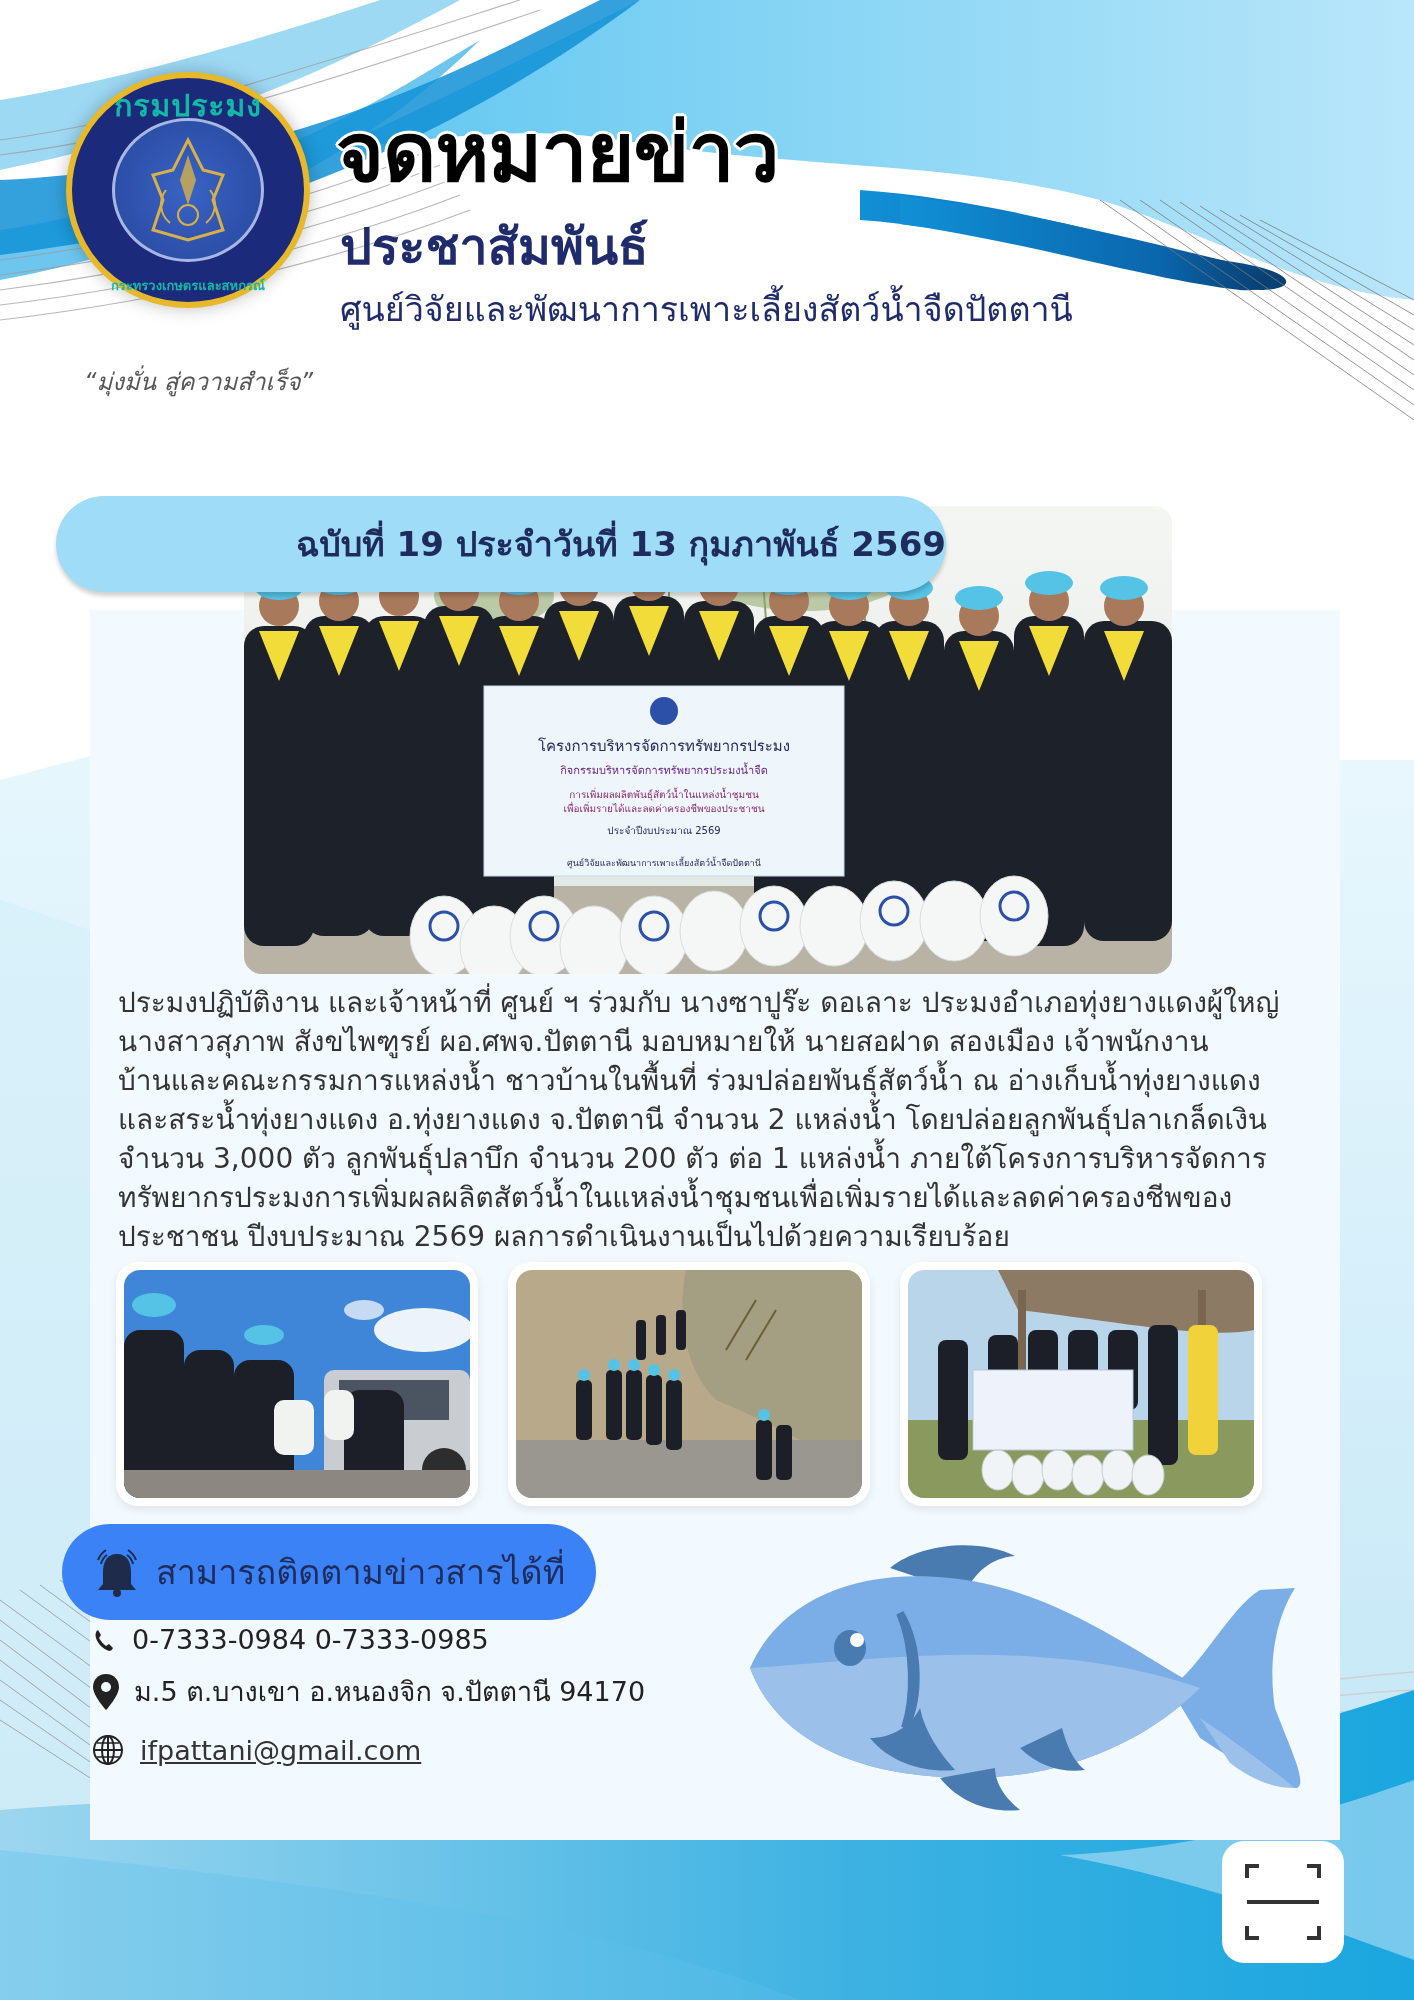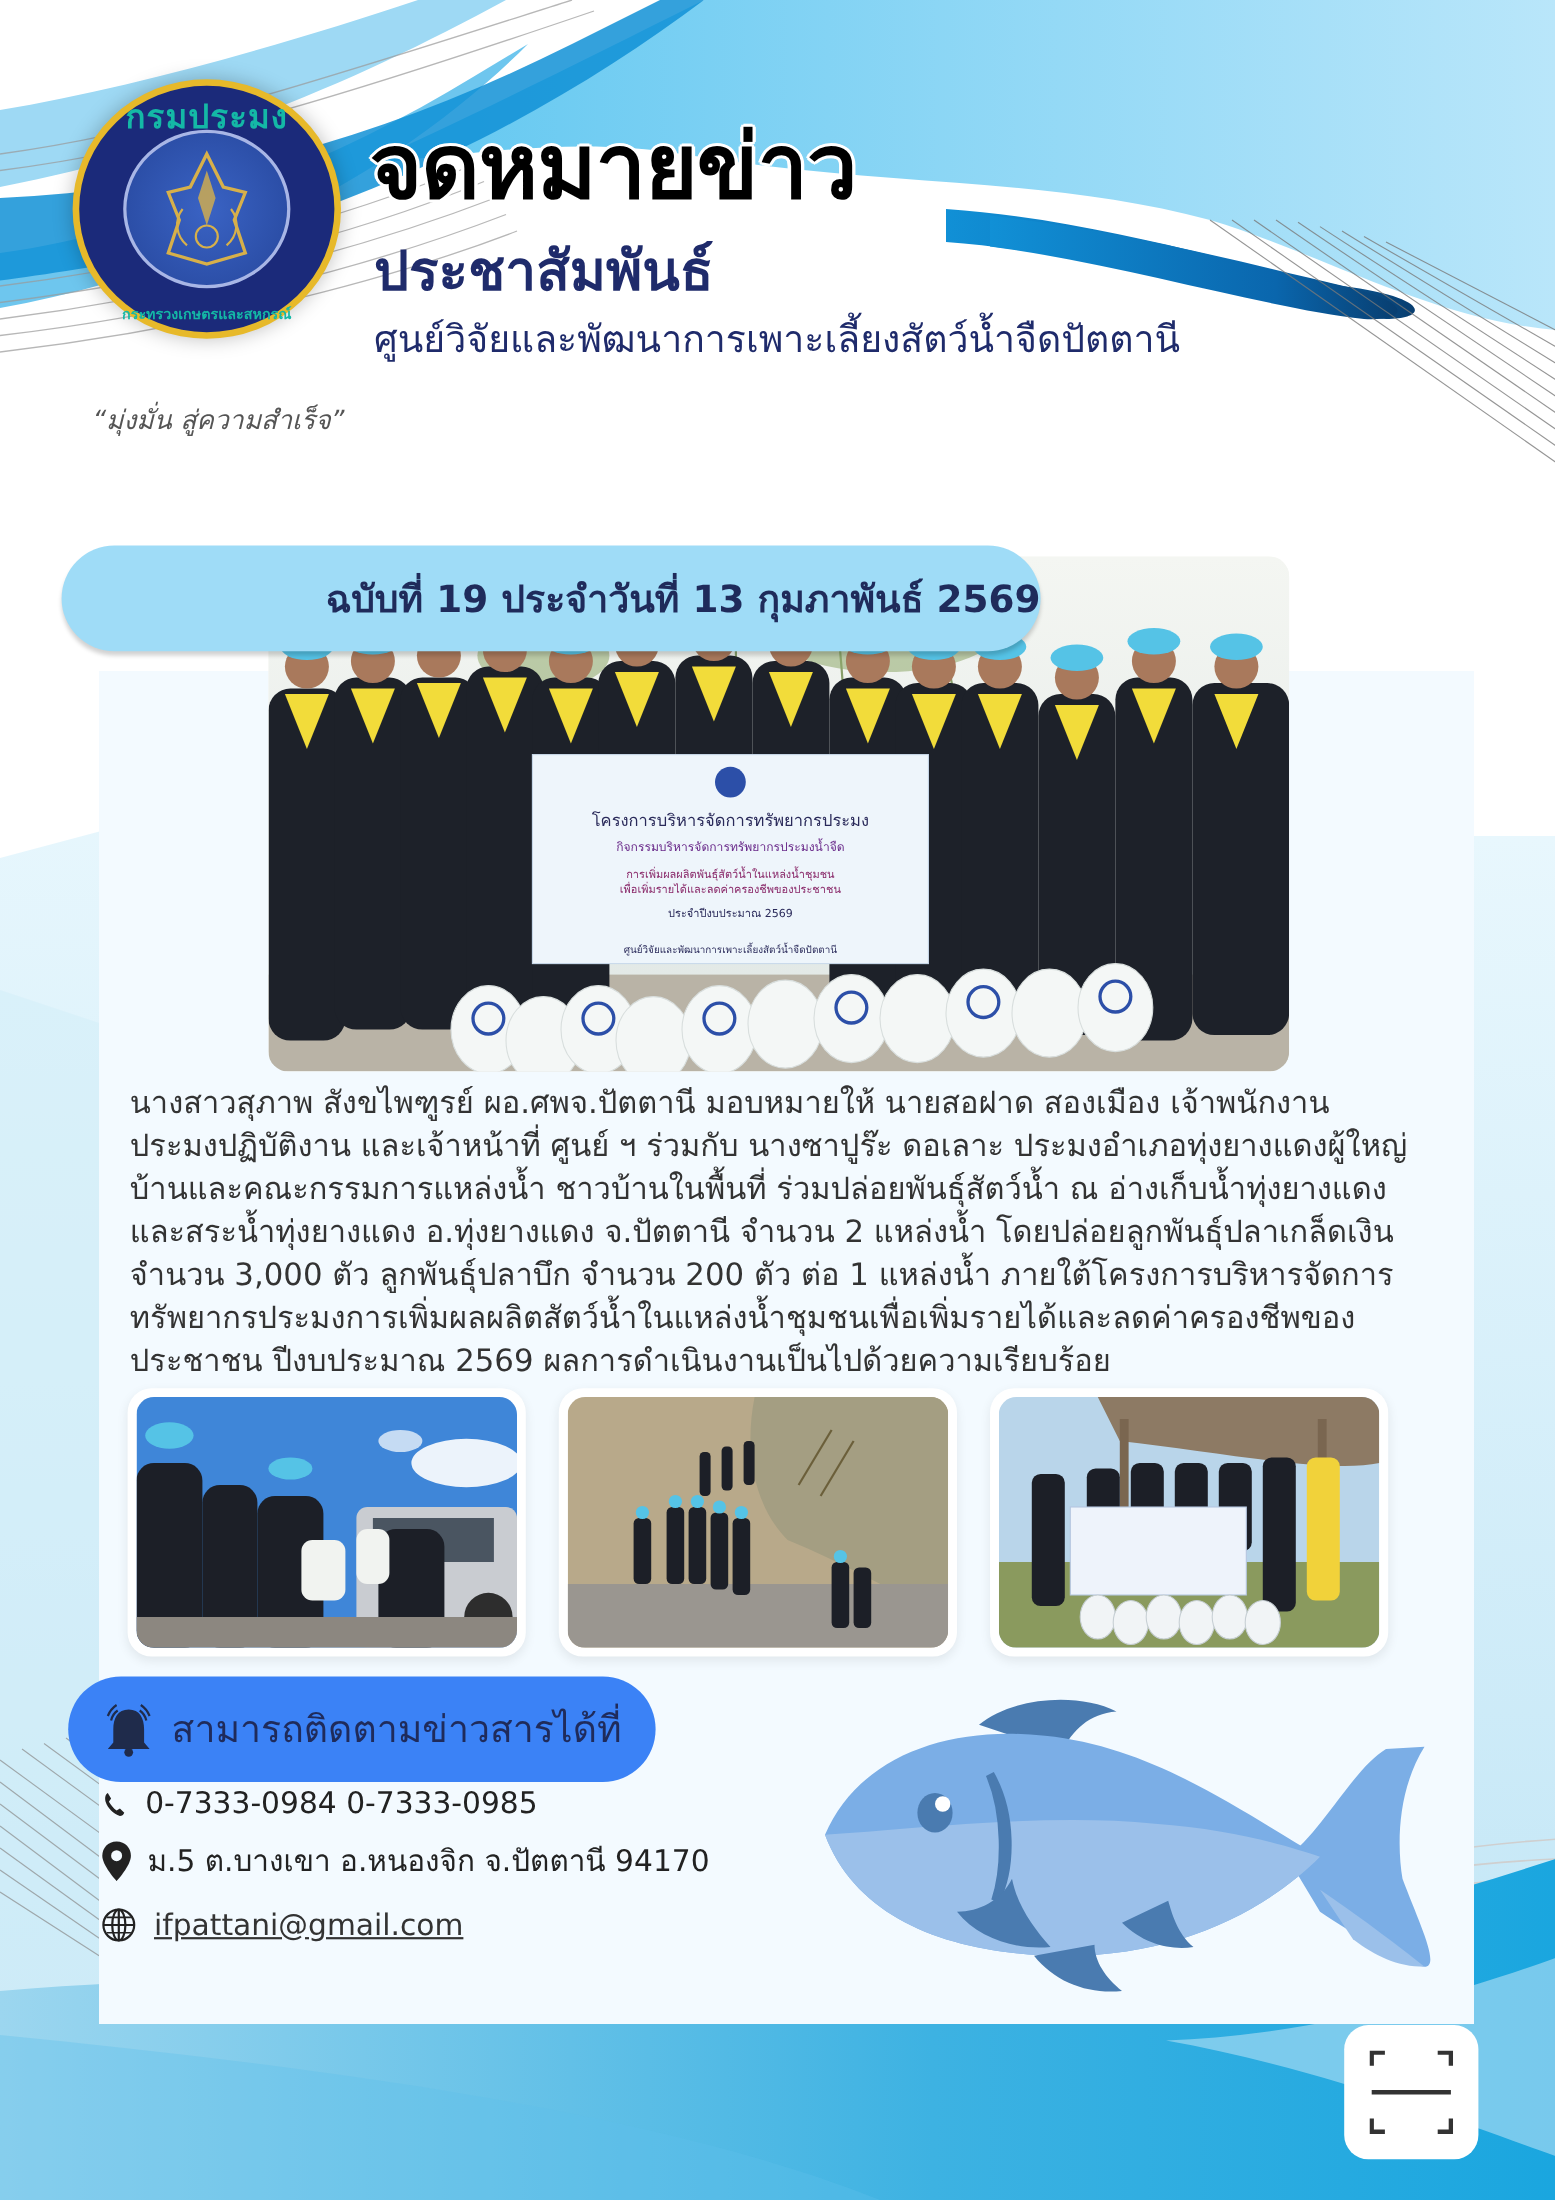--- a/index.html
+++ b/index.html
@@ -346,22 +346,22 @@
         <circle cx="300" cy="420" r="14"></circle>
         <circle cx="410" cy="420" r="14"></circle>
       <circle cx="530" cy="410" r="14"></circle>
         <circle cx="650" cy="405" r="14"></circle>
         <circle cx="770" cy="400" r="14"></circle>
     </g>
   </svg>
 </div>
 
 <div class="body-text">
+  <span>ประมงปฏิบัติงาน และเจ้าหน้าที่ ศูนย์ ฯ ร่วมกับ นางซาปูร๊ะ ดอเลาะ ประมงอำเภอทุ่งยางแดงผู้ใหญ่</span>
   <span>นางสาวสุภาพ  สังขไพฑูรย์  ผอ.ศพจ.ปัตตานี  มอบหมายให้  นายสอฝาด  สองเมือง  เจ้าพนักงาน</span>
-  <span>ประมงปฏิบัติงาน และเจ้าหน้าที่ ศูนย์ ฯ ร่วมกับ นางซาปูร๊ะ ดอเลาะ ประมงอำเภอทุ่งยางแดงผู้ใหญ่</span>
   <span>บ้านและคณะกรรมการแหล่งน้ำ ชาวบ้านในพื้นที่ ร่วมปล่อยพันธุ์สัตว์น้ำ ณ อ่างเก็บน้ำทุ่งยางแดง</span>
   <span>และสระน้ำทุ่งยางแดง อ.ทุ่งยางแดง จ.ปัตตานี จำนวน 2 แหล่งน้ำ โดยปล่อยลูกพันธุ์ปลาเกล็ดเงิน</span>
   <span>จำนวน 3,000 ตัว ลูกพันธุ์ปลาบึก จำนวน 200 ตัว ต่อ 1 แหล่งน้ำ ภายใต้โครงการบริหารจัดการ</span>
   <span>ทรัพยากรประมงการเพิ่มผลผลิตสัตว์น้ำในแหล่งน้ำชุมชนเพื่อเพิ่มรายได้และลดค่าครองชีพของ</span>
   <span>ประชาชน ปีงบประมาณ 2569 ผลการดำเนินงานเป็นไปด้วยความเรียบร้อย</span>
 </div>
 
 <div class="gallery-frame" style="left:116px; width:362px;">
   <div class="gallery-photo">
     <svg width="346" height="228" viewBox="0 0 346 228" xmlns="http://www.w3.org/2000/svg">

